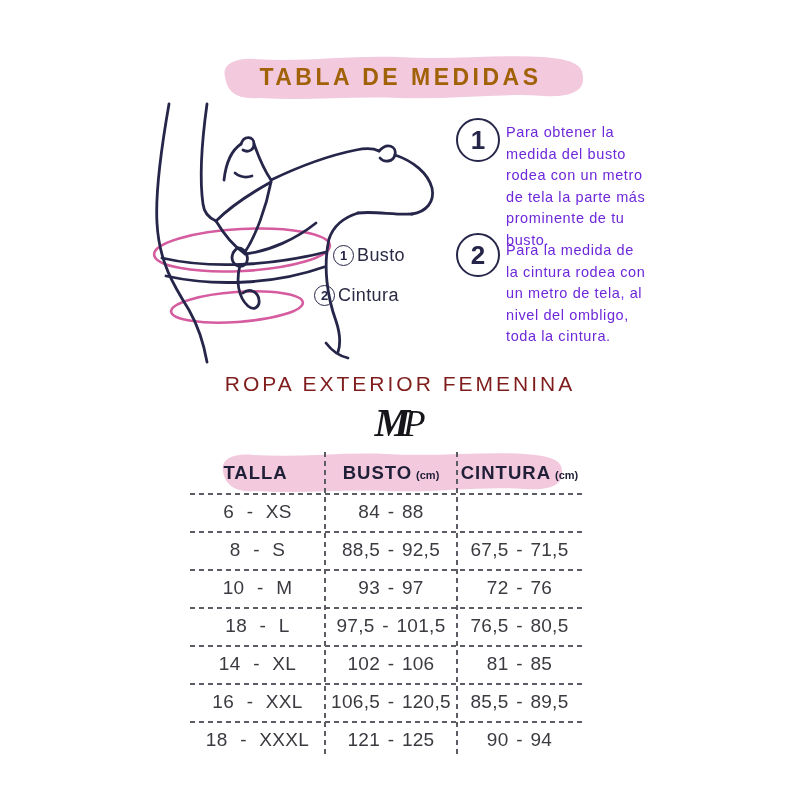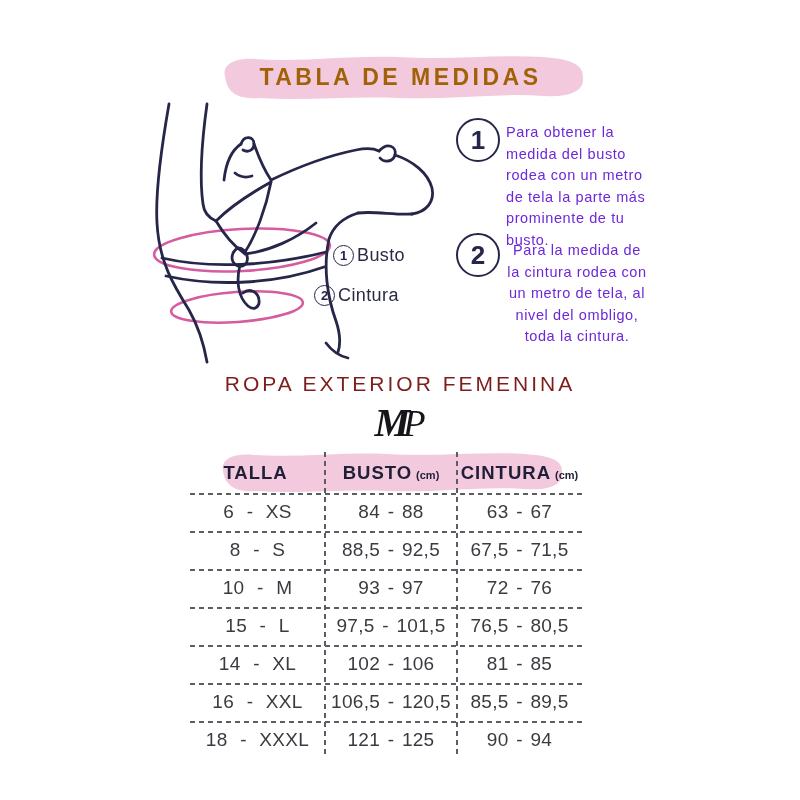--- a/index.html
+++ b/index.html
@@ -35,21 +35,21 @@
     width:44px;height:44px;border:2.6px solid #26264a;border-radius:50%;
     display:flex;align-items:center;justify-content:center;box-sizing:border-box;
     font-size:26px;font-weight:bold;color:#26264a;
   }
   .instr-circle-1{left:456px;top:118px;}
   .instr-circle-2{left:456px;top:233px;}
   .instr-text{
     font-size:14.5px;line-height:21.5px;color:#6d28d9;letter-spacing:0.6px;margin:0;
   }
   .instr-text-1{left:506px;top:122px;width:148px;}
-  .instr-text-2{left:506px;top:240px;width:142px;text-align:center;}
+  .instr-text-2{left:506px;top:240px;width:142px;}
 
   
   .subtitle{
     left:0;top:372px;width:800px;text-align:center;
     font-size:21px;letter-spacing:3px;color:#7f1d1d;
   }
   .brand{left:0;top:399px;width:800px;text-align:center;font-family:"Liberation Serif",serif;color:#15151a;font-style:italic;}
   .brand-m{font-size:40px;font-weight:bold;}
   .brand-p{font-size:37px;font-weight:normal;margin-left:-7px;}
 
@@ -161,34 +161,33 @@
     <div class="th col3">
       <span>CINTURA</span>
         <span class="unit">(cm)</span>
     </div>
   </div>
 
   <div class="rows">
     <div class="trow">
       <div class="td talla col1">6 - XS</div>
       <div class="td col2">84 - 88</div>
-      <div class="td col3">63 - 67</div>
     </div>
     <div class="trow">
       <div class="td talla col1">8 - S</div>
       <div class="td col2">88,5 - 92,5</div>
       <div class="td col3">67,5 - 71,5</div>
     </div>
     <div class="trow">
       <div class="td talla col1">10 - M</div>
       <div class="td col2">93 - 97</div>
       <div class="td col3">72 - 76</div>
     </div>
     <div class="trow">
-      <div class="td talla col1">15 - L</div>
+      <div class="td talla col1">18 - L</div>
       <div class="td col2">97,5 - 101,5</div>
       <div class="td col3">76,5 - 80,5</div>
     </div>
     <div class="trow">
       <div class="td talla col1">14 - XL</div>
       <div class="td col2">102 - 106</div>
       <div class="td col3">81 - 85</div>
     </div>
     <div class="trow">
       <div class="td talla col1">16 - XXL</div>

